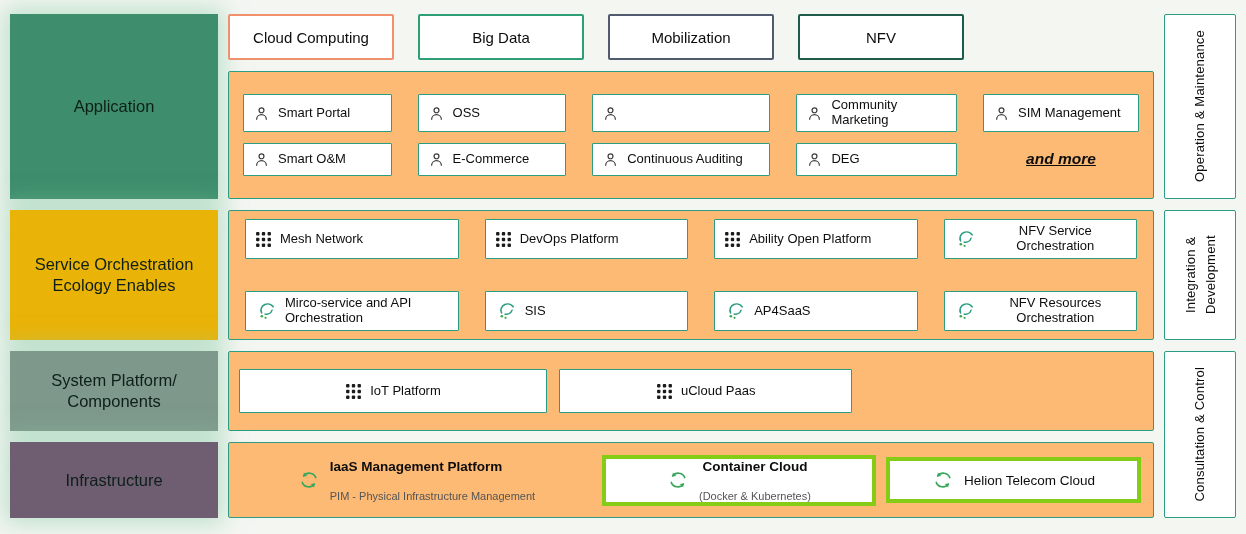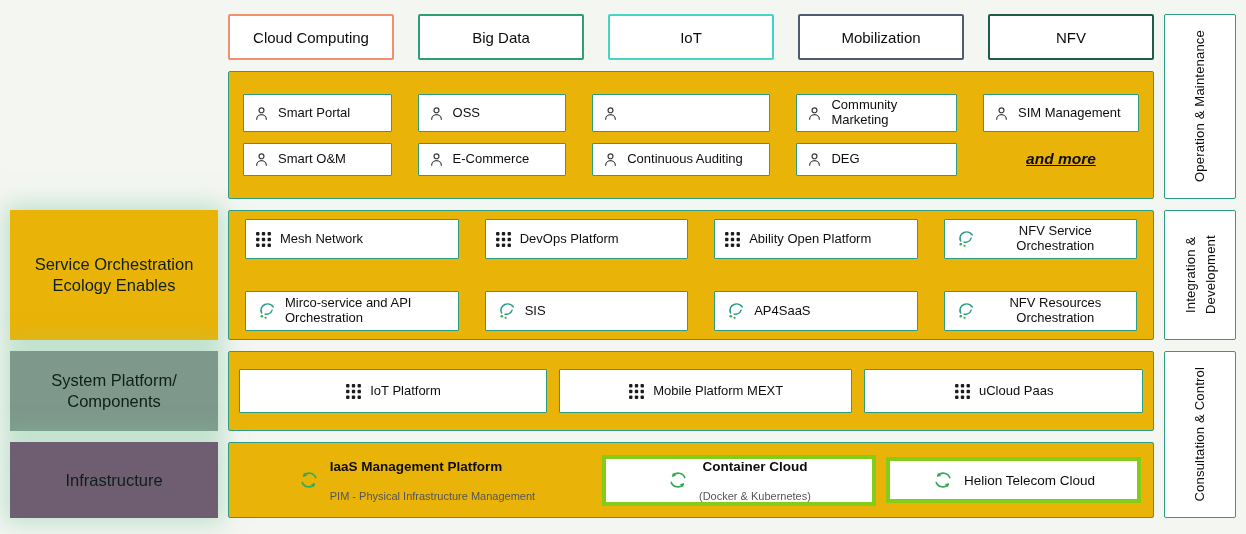--- a/index.html
+++ b/index.html
@@ -36,21 +36,21 @@
   }
   .category {
     background:#fff; border:2.5px solid #888; border-radius:2px;
     display:flex; align-items:center; justify-content:center;
     font-size:15px; color:#0c0c0c;
   }
 
   
   .panel {
     grid-column:2;
-    border:1.5px solid #2a9d82; background:#eab308; border-radius:2px;
+    border:1.5px solid #2a9d82; background:#fdba74; border-radius:2px;
   }
   .app-panel {
     grid-row:2;
     display:grid; grid-template-columns:1fr 1fr 1.2fr 1.08fr 1.05fr;
     gap:11px 26px; padding:12px 14px; align-content:center;
   }
   .service-panel {
     grid-row:3;
     display:grid; grid-template-columns:1.05fr 1fr 1fr 0.95fr;
     gap:32px 26px; padding:32px 16px; align-content:center;
@@ -113,39 +113,39 @@
   }
 
   .ic { width:17px; height:17px; flex:0 0 auto; }
   .ic-big { width:22px; height:22px; flex:0 0 auto; }
 </style>
 </head>
 <body>
 
 <div class="page">
 
+  <div class="layer layer-app" style="background-color: rgb(62, 142, 109);">
+    <span>Application</span>
+  </div>
   <div class="layer layer-service" style="background-color: #eab308;">
     <span>Service Orchestration Ecology Enables</span>
   </div>
   <div class="layer layer-system" style="background-color: rgb(126, 153, 140);">
     <span>System Platform/ Components</span>
   </div>
   <div class="layer layer-infra" style="background-color: rgb(111, 94, 114);">
     <span>Infrastructure</span>
   </div>
 
   <div class="categories">
     <div class="category" style="border-color: rgb(240, 144, 108);">
       <span>Cloud Computing</span>
     </div>
     <div class="category" style="border-color: rgb(46, 158, 119);">
       <span>Big Data</span>
-    </div>
-    <div class="category" style="border-color: rgb(69, 212, 198);">
-      <span>IoT</span>
     </div>
     <div class="category" style="border-color: rgb(80, 92, 109);">
       <span>Mobilization</span>
     </div>
     <div class="category" style="border-color: rgb(30, 91, 75);">
       <span>NFV</span>
     </div>
   </div>
 
   <div class="panel app-panel">
@@ -338,36 +338,20 @@
             <rect x="6.4" y="1" width="3.2" height="3.2" rx="0.9"></rect>
             <rect x="11.8" y="1" width="3.2" height="3.2" rx="0.9"></rect>
             <rect x="1" y="6.4" width="3.2" height="3.2" rx="0.9"></rect>
             <rect x="6.4" y="6.4" width="3.2" height="3.2" rx="0.9"></rect>
             <rect x="11.8" y="6.4" width="3.2" height="3.2" rx="0.9"></rect>
             <rect x="1" y="11.8" width="3.2" height="3.2" rx="0.9"></rect>
             <rect x="6.4" y="11.8" width="3.2" height="3.2" rx="0.9"></rect>
             <rect x="11.8" y="11.8" width="3.2" height="3.2" rx="0.9"></rect>
           </g>
         </svg>
-      <span class="lbl">Mobile Platform MEXT</span>
-    </div>
-    <div class="item">
-      <svg class="ic" viewBox="0 0 16 16">
-          <g fill="#1b1b1b">
-            <rect x="1" y="1" width="3.2" height="3.2" rx="0.9"></rect>
-            <rect x="6.4" y="1" width="3.2" height="3.2" rx="0.9"></rect>
-            <rect x="11.8" y="1" width="3.2" height="3.2" rx="0.9"></rect>
-            <rect x="1" y="6.4" width="3.2" height="3.2" rx="0.9"></rect>
-            <rect x="6.4" y="6.4" width="3.2" height="3.2" rx="0.9"></rect>
-            <rect x="11.8" y="6.4" width="3.2" height="3.2" rx="0.9"></rect>
-            <rect x="1" y="11.8" width="3.2" height="3.2" rx="0.9"></rect>
-            <rect x="6.4" y="11.8" width="3.2" height="3.2" rx="0.9"></rect>
-            <rect x="11.8" y="11.8" width="3.2" height="3.2" rx="0.9"></rect>
-          </g>
-        </svg>
       <span class="lbl">uCloud Paas</span>
     </div>
   </div>
 
   <div class="panel infra-panel">
     <div class="infra-item">
       <svg class="ic-big" viewBox="0 0 22 22">
           <path d="M17.8 8.6A7 7 0 0 0 5.6 7.0" fill="none" stroke="#3aa65c" stroke-width="1.6" stroke-linecap="round"></path>
           <path d="M4.2 13.4a7 7 0 0 0 12.2 1.6" fill="none" stroke="#3aa65c" stroke-width="1.6" stroke-linecap="round"></path>
           <path d="M5.9 3.6l-.5 3.8 3.8-.5z" fill="#3aa65c"></path>

